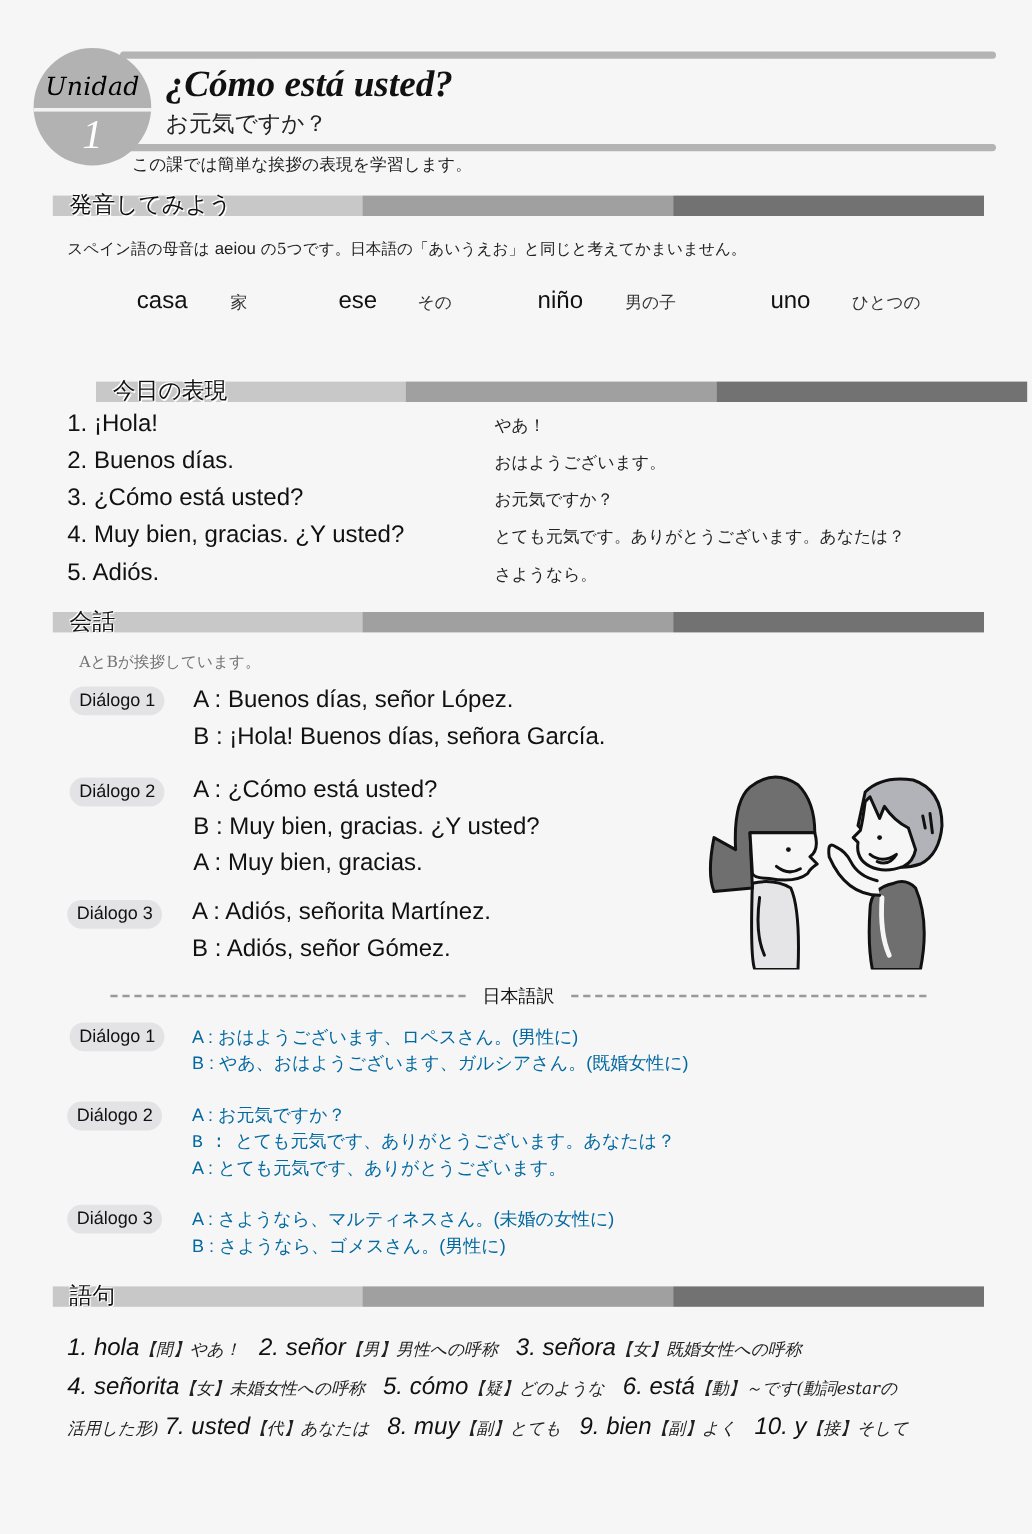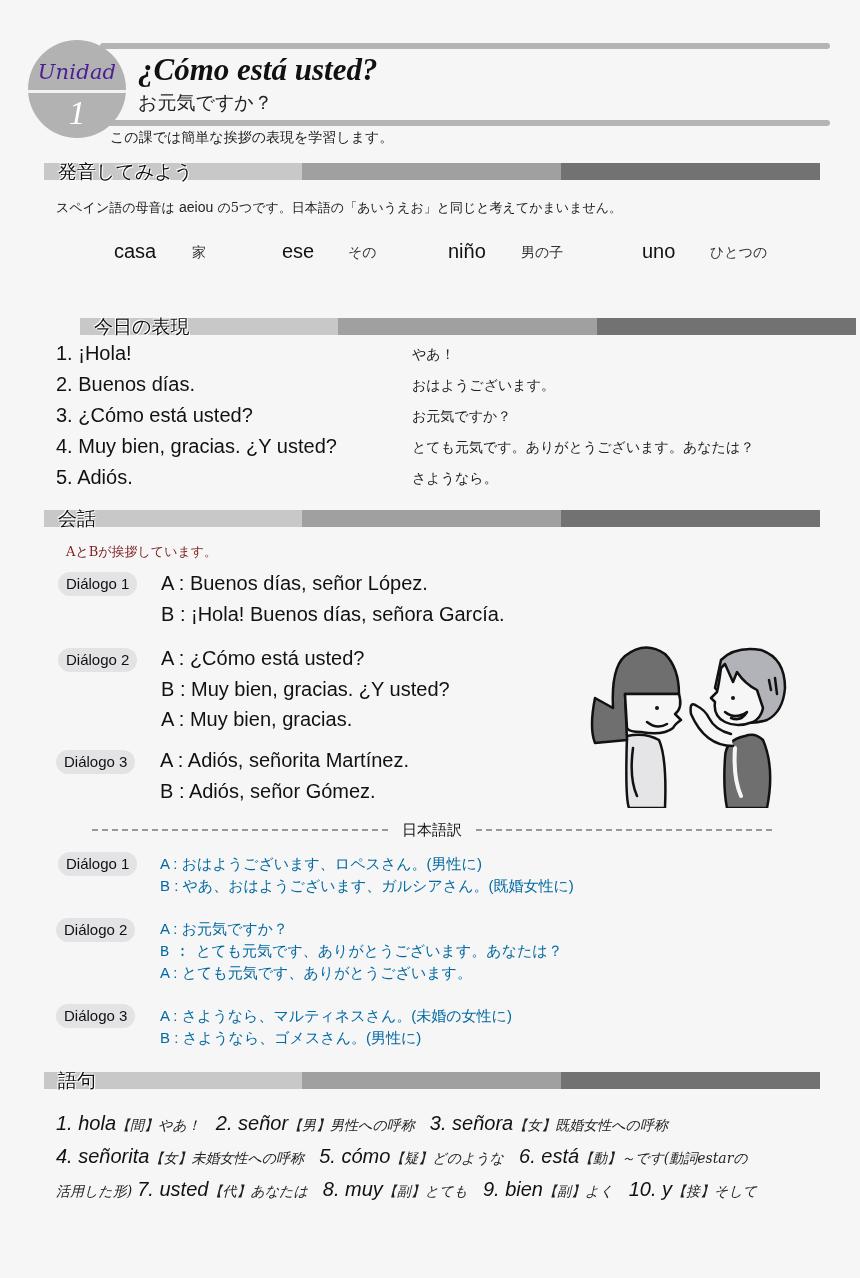--- a/index.html
+++ b/index.html
@@ -14,21 +14,21 @@
   .top-rule { left: 100px; top: 43px; width: 730px; height: 6px; background: #b4b4b4; border-radius: 3px; }
   .bottom-rule { left: 100px; top: 120px; width: 730px; height: 6px; background: #b4b4b4; border-radius: 3px; }
   .unit-circle {
     left: 28px; top: 40px; width: 98px; height: 98px; border-radius: 50%;
     background: #b2b2b2; overflow: hidden;
   }
   .unit-circle .divider { position: absolute; left: 0; top: 50px; width: 100%; height: 3px; background: #f2f2f2; }
   .unit-word {
     position: absolute; left: 0; top: 20px; width: 100%; text-align: center;
     font-family: "DejaVu Serif", "Liberation Serif", serif; font-style: italic;
-    color: #4c1d95; font-size: 21px; letter-spacing: 0.2px;
+    color: #000000; font-size: 21px; letter-spacing: 0.2px;
   }
   .unit-num {
     position: absolute; left: 0; top: 54px; width: 100%; text-align: center;
     font-family: "Liberation Serif", "DejaVu Serif", serif; font-style: italic;
     color: #fff; font-size: 34px;
   }
   .title {
     left: 138px; top: 52px; font-family: "Liberation Serif", "DejaVu Serif", serif;
     font-style: italic; font-weight: bold; font-size: 31px; color: #111; white-space: nowrap;
   }
@@ -53,21 +53,21 @@
   .word-es { position: absolute; top: 0; font-family: "Liberation Sans", sans-serif; font-size: 20px; color: #111; }
   .word-ja { position: absolute; top: 4px; font-family: "DejaVu Serif", serif; font-size: 14px; color: #333; }
 
   
   .expr-list { left: 56px; top: 342px; }
   .expr-row { height: 31px; position: relative; width: 760px; }
   .expr-es { position: absolute; left: 0; top: 0; font-family: "Liberation Sans", sans-serif; font-size: 20px; color: #111; white-space: nowrap; }
   .expr-ja { position: absolute; left: 356px; top: 4px; font-family: "DejaVu Serif", serif; font-size: 14px; color: #222; white-space: nowrap; }
 
   
-  .dialog-intro { left: 66px; top: 543px; font-size: 13px; color: #7f1d1d; font-family: "DejaVu Serif", serif; white-space: nowrap; }
+  .dialog-intro { left: 66px; top: 543px; font-size: 13px; color: #737373; font-family: "DejaVu Serif", serif; white-space: nowrap; }
   .pill {
     position: absolute; background: #e3e3e6; border-radius: 12px; padding: 0 8px;
     font-family: "Liberation Sans", sans-serif; font-size: 15px; height: 24px; line-height: 24px; color: #111;
     white-space: nowrap;
   }
   .dlg-line { position: absolute; font-family: "Liberation Sans", sans-serif; font-size: 20px; color: #111; white-space: nowrap; }
   .tr-line { position: absolute; font-family: "Liberation Sans", "DejaVu Sans", sans-serif; font-size: 15px; color: #0369a1; white-space: nowrap; }
 
   .divider-label-row { left: 92px; top: 820px; width: 680px; height: 20px; display: flex; align-items: center; }
   .dash { flex: 1; border-top: 2px dashed #999; height: 0; }

